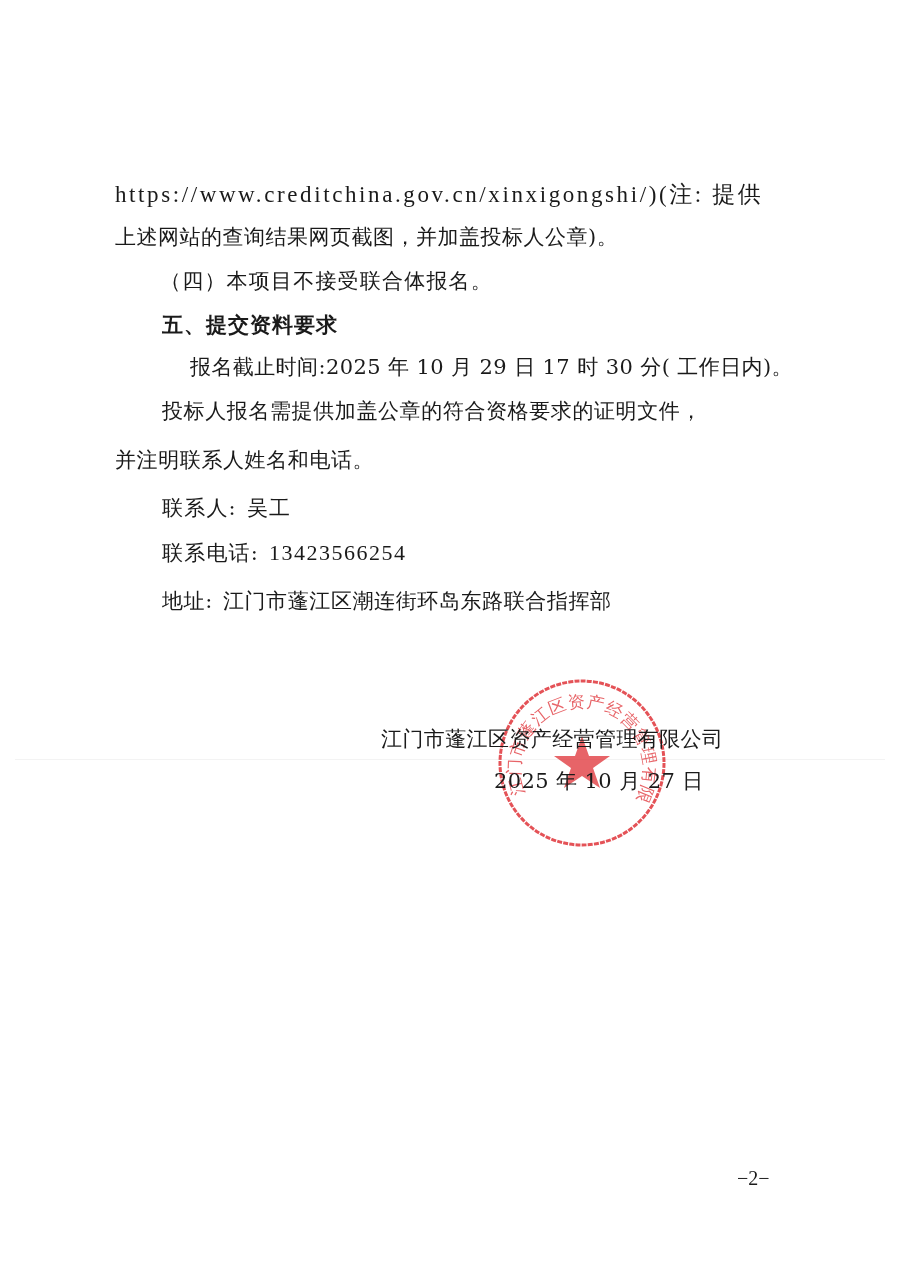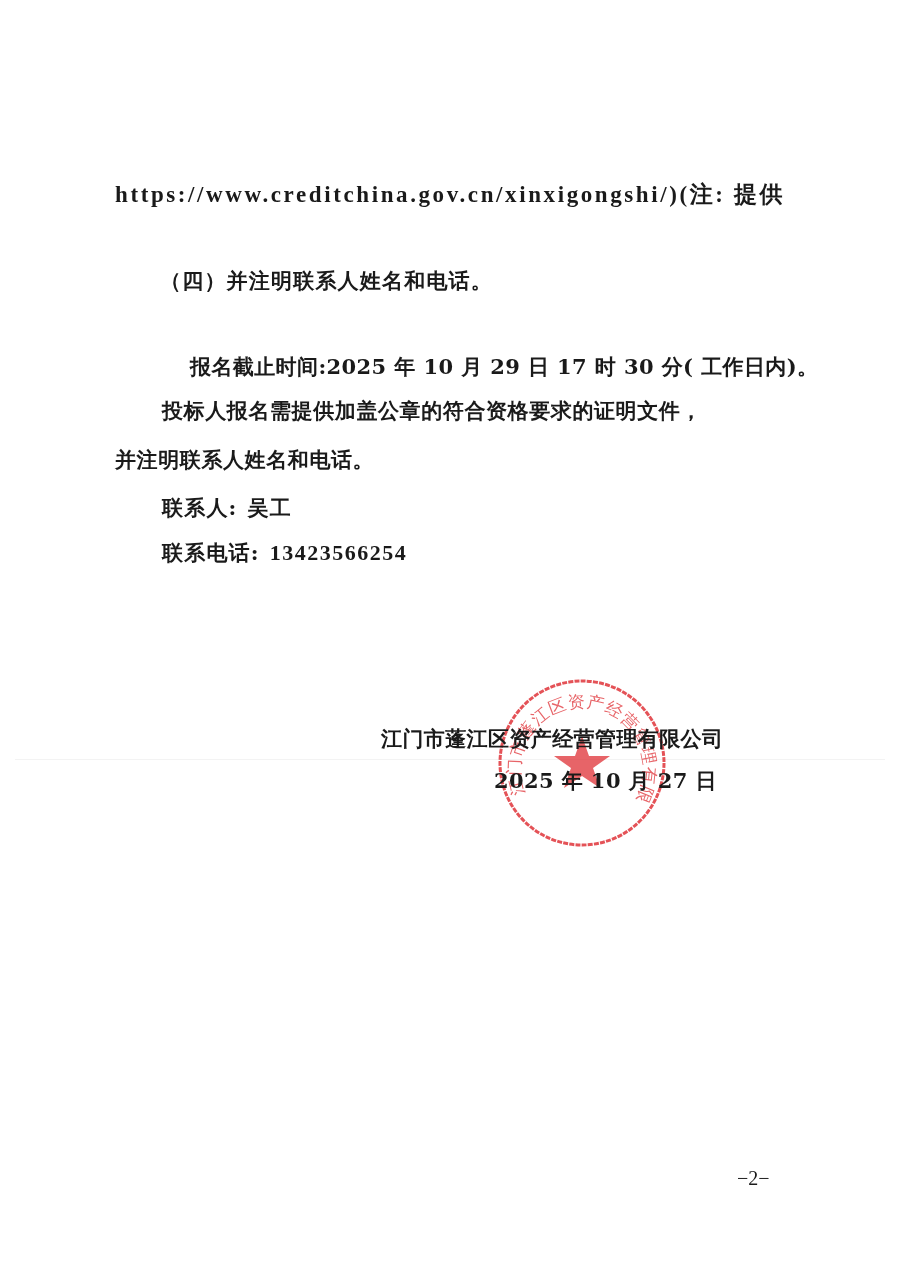--- a/index.html
+++ b/index.html
@@ -21,21 +21,20 @@
       width: 900px;
       height: 1271px;
       background: #ffffff;
     }
     .line {
       position: absolute;
       white-space: nowrap;
       font-size: 21px;
       line-height: 30px;
       letter-spacing: 1.2px;
-      font-weight: bold;
     }
     .l-url {
       left: 115px;
       top: 180px;
       width: 655px;
       letter-spacing: 2.6px;
       font-family: "Liberation Serif", "DejaVu Serif", serif;
       font-size: 23px;
     }
     .l-cont {
@@ -128,34 +127,39 @@
     }
   </style>
 </head>
 <body>
 
 <div class="page">
 
   <div class="scan-line"></div>
 
   <div class="line l-url">https://www.creditchina.gov.cn/xinxigongshi/)(注: 提供</div>
-  <div class="line l-four">（四）并注明联系人姓名和电话。</div>
+  <div class="line l-cont">上述网站的查询结果网页截图，并加盖投标人公章)。</div>
+  <div class="line l-four">（四）本项目不接受联合体报名。</div>
 
+  <div class="line l-heading">五、提交资料要求</div>
   <div class="line l-deadline">报名截止时间:2025 年 10 月 29 日 17 时 30 分( 工作日内)。</div>
   <div class="line l-req2">并注明联系人姓名和电话。</div>
   <div class="line l-req1">投标人报名需提供加盖公章的符合资格要求的证明文件，</div>
 
   <div class="line l-contact">
     <span>联系人:</span><span class="sep"></span><span>吴工</span>
   </div>
 
   <div class="line l-phone">
     <span>联系电话:</span><span class="sep"></span><span style="font-family:'Liberation Serif','DejaVu Serif',serif;font-size:22px;letter-spacing:1.5px;">13423566254</span>
   </div>
 
+  <div class="line l-addr">
+    <span>地址:</span><span class="sep"></span><span>江门市蓬江区潮连街环岛东路联合指挥部</span>
+  </div>
 
   <svg class="stamp" viewBox="0 0 170 170" xmlns="http://www.w3.org/2000/svg">
     <defs>
       <path id="sealArc" d="M 30 120 A 62 62 0 1 1 140 120" fill="none"></path>
     </defs>
     <circle cx="85" cy="85" r="82" fill="none" stroke="#e0353a" stroke-width="3" stroke-dasharray="5 1.2"></circle>
     <text font-family="DejaVu Sans, sans-serif" font-size="17" fill="#e0353a" opacity="0.9" letter-spacing="1">
       <textPath href="#sealArc" startOffset="2%">江门市蓬江区资产经营管理有限公司</textPath>
     </text>
     <polygon points="85,58 92,78 113,78 96,90 103,110 85,98 67,110 74,90 57,78 78,78" fill="#e0353a" opacity="0.9"></polygon>

